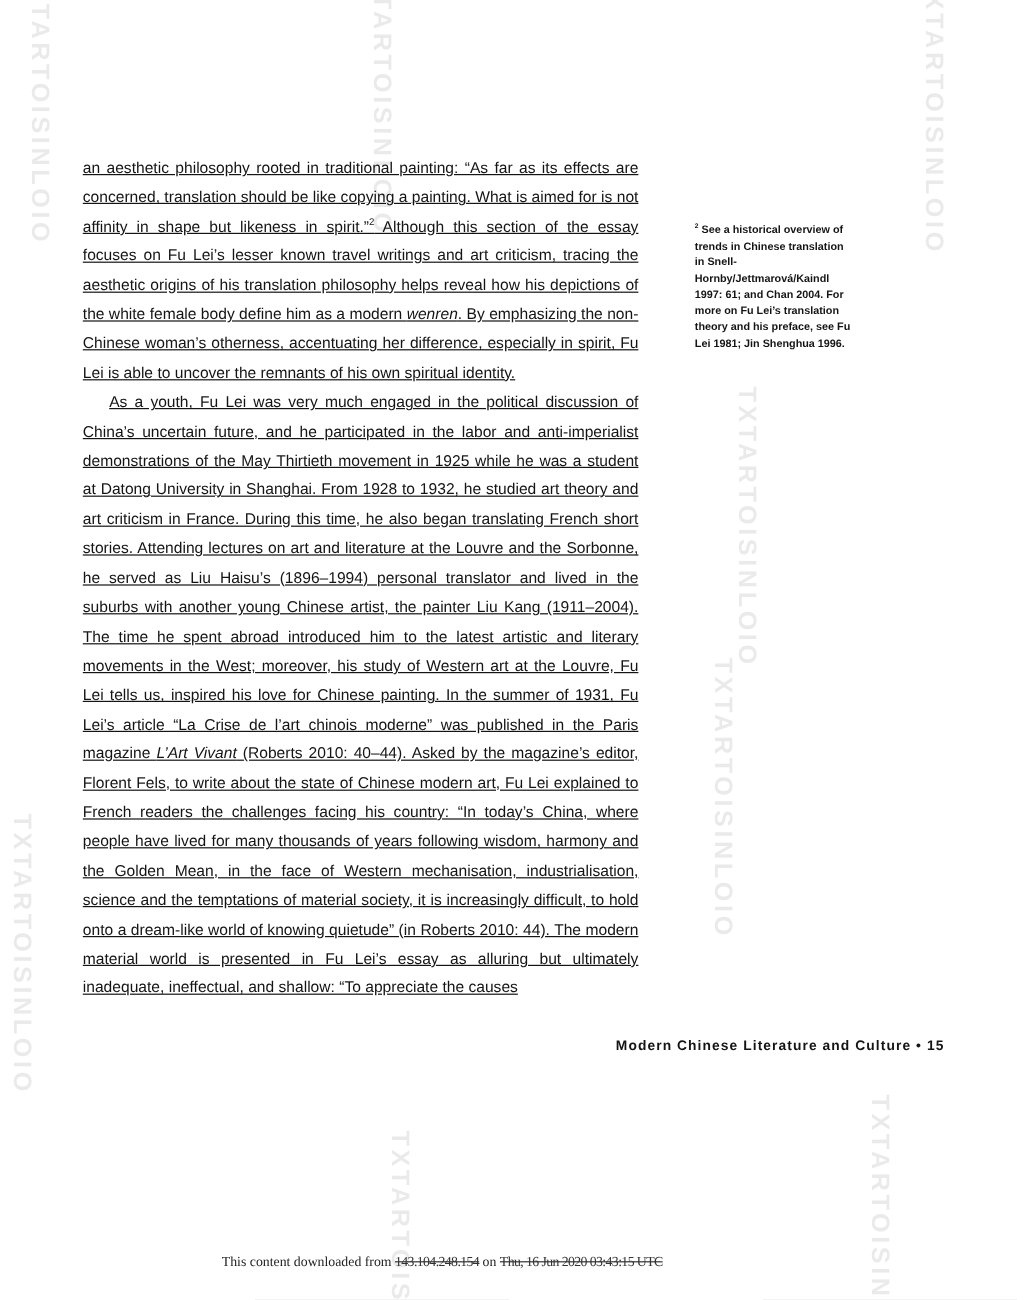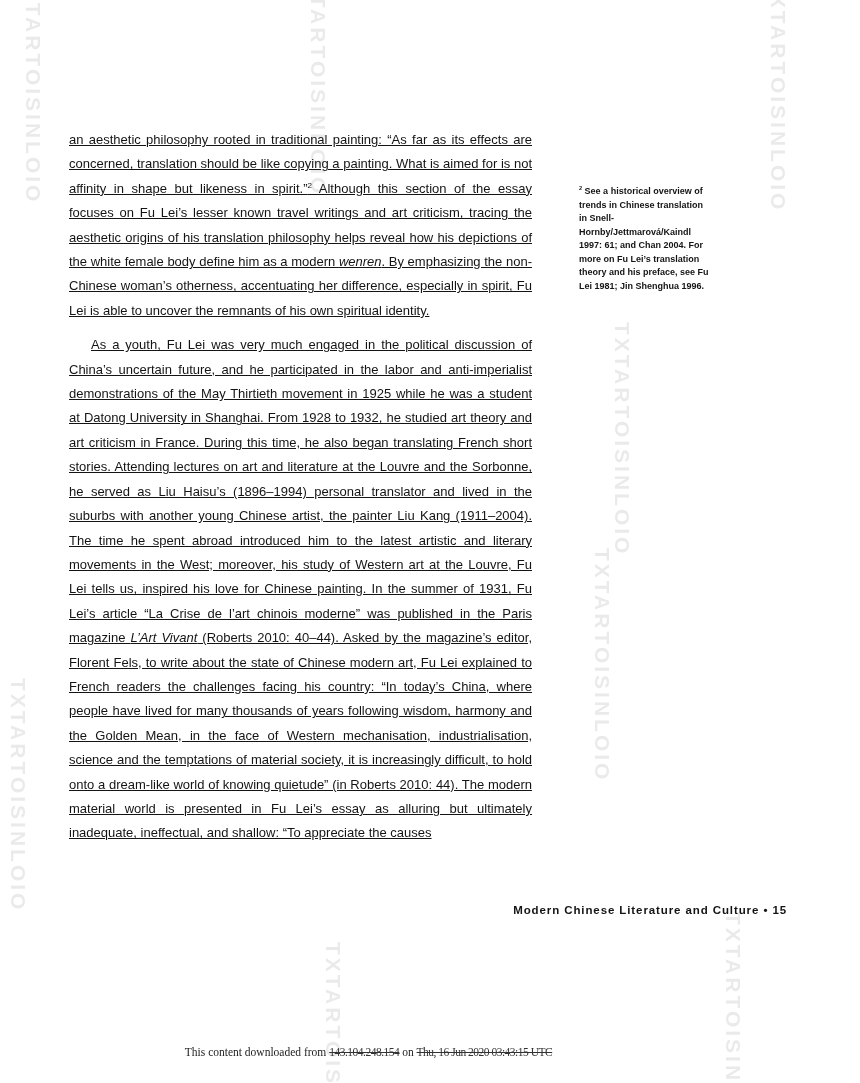--- a/index.html
+++ b/index.html
@@ -33,21 +33,21 @@
     left: 69px;
     top: 128px;
     width: 463px;
     font-size: 13px;
     line-height: 24.4px;
     text-align: justify;
     color: #141414;
     text-decoration: underline;
   }
   .body-text p { margin: 0; }
-  .body-text p.indent { text-indent: 22px; margin-top: 10px; }
+  .body-text p.indent { text-indent: 22px; }
   .body-text sup, .sidenote sup {
     font-size: 0.62em;
     vertical-align: super;
     line-height: 0;
   }
   
   .sidenote {
     position: absolute;
     left: 579px;
     top: 185px;
@@ -55,21 +55,21 @@
     font-size: 9px;
     line-height: 13.5px;
     font-weight: bold;
     color: #141414;
     text-align: left;
   }
   
   .running-footer {
     position: absolute;
     left: 0;
-    top: 904px;
+    top: 866px;
     width: 787px;
     text-align: right;
     font-size: 11.5px;
     font-weight: bold;
     letter-spacing: 0.9px;
     color: #141414;
   }
   
   .jstor {
     position: absolute;

